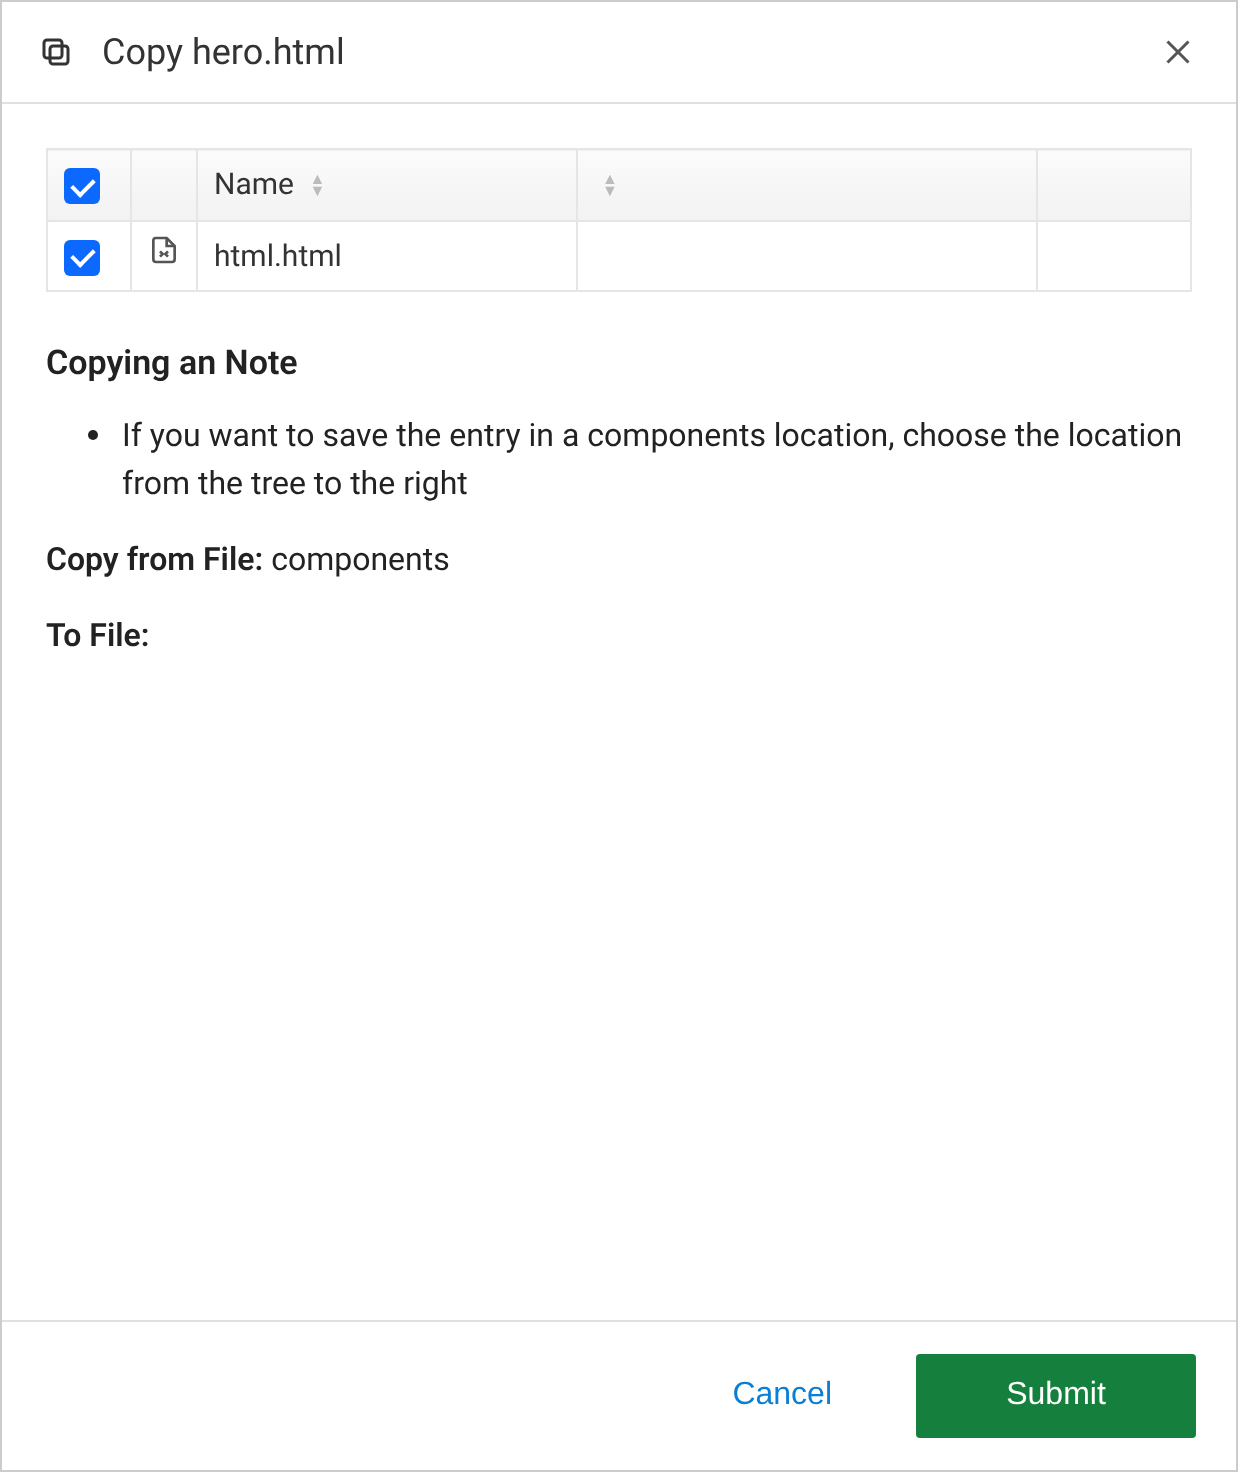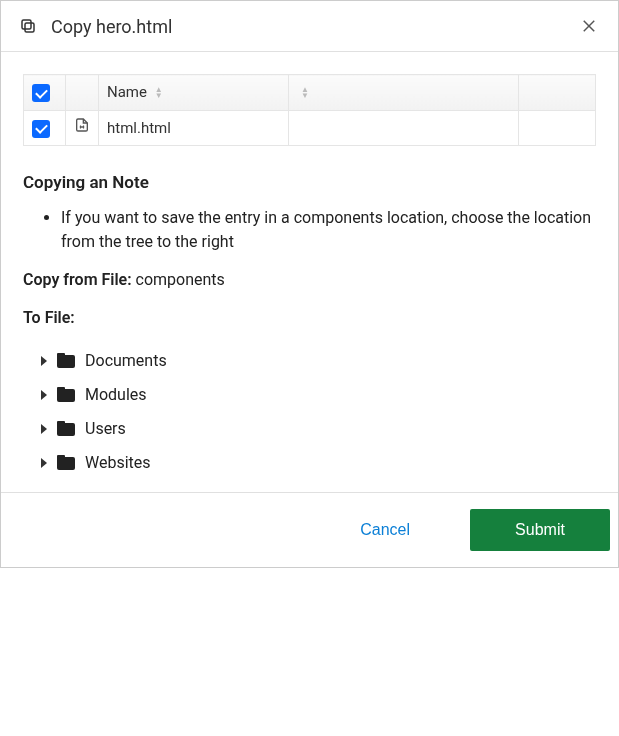--- a/index.html
+++ b/index.html
@@ -5,21 +5,21 @@
   * { box-sizing: border-box; }
   html, body { margin: 0; padding: 0; }
   body {
     font-family: -apple-system, BlinkMacSystemFont, "Segoe UI", Roboto, Helvetica, Arial, sans-serif;
     background: #fff;
     color: #222;
     font-size: 16px;
   }
   .dialog {
     width: 619px;
-    height: 568px;
+    height: 736px;
     border: 1px solid #ccc;
     display: flex;
     flex-direction: column;
   }
   .dialog-header {
     display: flex;
     align-items: center;
     padding: 14px 18px;
     border-bottom: 1px solid #e0e0e0;
   }
@@ -87,24 +87,24 @@
   .kv { margin: 14px 0; font-size:16px; }
   .kv .k { font-weight:600; }
   .tree { list-style:none; padding:0; margin: 10px 0 0 18px; }
   .tree li { display:flex; align-items:center; padding: 5px 0; font-size:16px; color:#222; cursor:pointer;}
   .tree .caret { width:0;height:0;border-top:5px solid transparent;border-bottom:5px solid transparent;border-left:6px solid #333; margin-right:10px;}
   .tree .folder { width:18px;height:15px; margin-right:10px; position:relative;}
   .tree .folder::before{content:"";position:absolute;left:0;top:2px;width:18px;height:13px;background:#222;border-radius:2px;}
   .tree .folder::after{content:"";position:absolute;left:0;top:0;width:8px;height:4px;background:#222;border-radius:1px 1px 0 0;}
   .dialog-footer {
     border-top: 1px solid #e0e0e0;
-    padding: 16px 8px;
+    padding: 16px 20px;
     display:flex;
     justify-content:flex-end;
-    gap: 32px;
+    gap: 14px;
     align-items:center;
   }
   .btn {
     border:none;
     font-size:16px;
     padding: 12px 28px;
     cursor:pointer;
     border-radius:2px;
   }
   .btn-cancel { background: transparent; color:#0b7fd6; }
@@ -186,42 +186,20 @@
 
     <p class="kv">
       <span class="k">Copy from File:</span>
       <span>components</span>
     </p>
 
     <p class="kv">
       <span class="k">To File:</span>
     </p>
 
-    <ul class="tree">
-      <li>
-        <span class="caret"></span>
-        <span class="folder"></span>
-        <span>Documents</span>
-      </li>
-      <li>
-        <span class="caret"></span>
-        <span class="folder"></span>
-        <span>Modules</span>
-      </li>
-      <li>
-        <span class="caret"></span>
-        <span class="folder"></span>
-        <span>Users</span>
-      </li>
-      <li>
-        <span class="caret"></span>
-        <span class="folder"></span>
-        <span>Websites</span>
-      </li>
-    </ul>
 
   </div>
 
   <div class="dialog-footer">
     <button class="btn btn-cancel">Cancel</button>
     <button class="btn btn-submit">Submit</button>
   </div>
 </div>
 
 </body></html>

